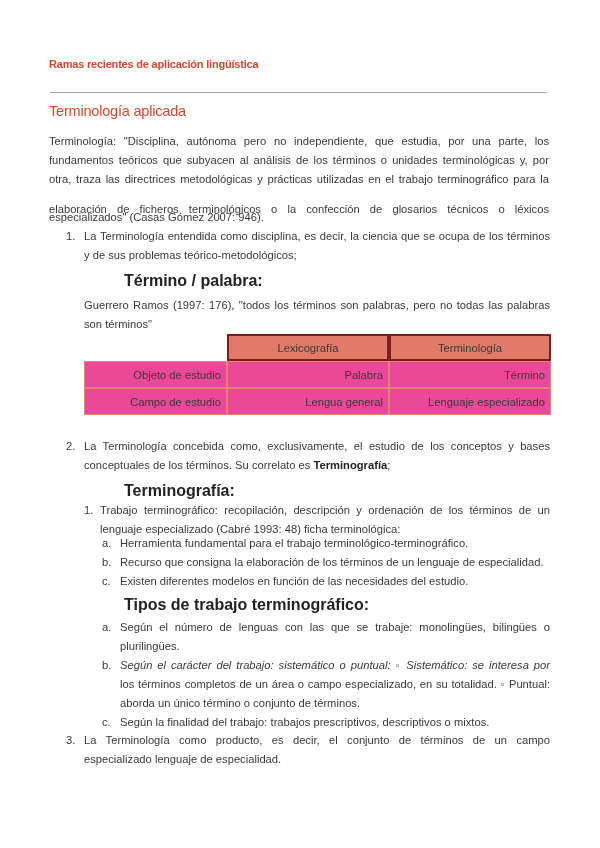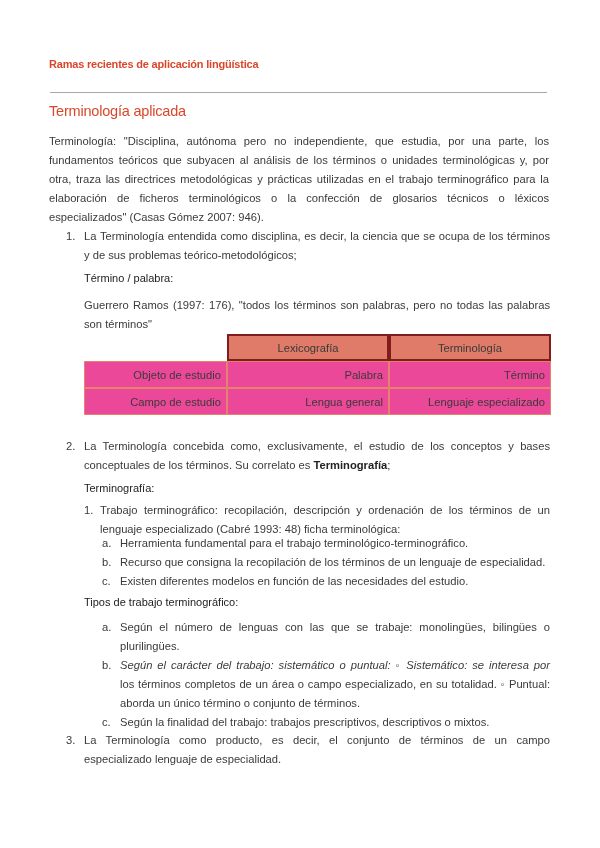--- a/index.html
+++ b/index.html
@@ -5,21 +5,21 @@
   html, body { margin: 0; padding: 0; background: #ffffff; }
   body { width: 600px; height: 848px; position: relative; overflow: hidden;
          font-family: "Liberation Sans", "DejaVu Sans", sans-serif; color: #3a3a3a; }
   .page { position: absolute; left: 0; top: 0; width: 600px; height: 848px; }
   .h-title { position: absolute; left: 49px; top: 58px; font-size: 11px; font-weight: bold;
              color: #d9472b; letter-spacing: -0.2px; }
   .rule { position: absolute; left: 50px; top: 92px; width: 497px; height: 1px; background: #a8a8a8; }
   .h-sub { position: absolute; left: 49px; top: 103px; font-size: 14.5px; font-weight: normal;
            color: #d9472b; letter-spacing: -0.2px; }
   .para { position: absolute; font-size: 11.2px; line-height: 18.6px; text-align: justify; }
-  .lbl { position: absolute; font-size: 11px; font-weight: normal; color: #222; }
+  .lbl { position: absolute; font-size: 16px; font-weight: bold; color: #222; margin-left: 40px; }
   .num { position: absolute; font-size: 11.2px; line-height: 18.6px; }
   table.cmp { position: absolute; left: 84px; top: 334px; border-collapse: separate; border-spacing: 0;
               font-size: 11.2px; }
   table.cmp td, table.cmp th { height: 27px; padding: 0 5px; font-weight: normal; text-align: left;
               color: #3a3a3a; box-sizing: border-box; }
   table.cmp th.empty { background: transparent; border: none; }
   table.cmp th.hd { background: #df7b68; text-align: center; border: 2px solid #7f1d1d; }
   table.cmp td { background: #ec4899; border: 1.5px solid #e5826e; text-align: right; }
   .c1 { width: 143px; } .c2 { width: 162px; } .c3 { width: 162px; }
   .list-letter { position: absolute; font-size: 11.2px; line-height: 18.6px; }
@@ -31,21 +31,21 @@
 <div class="page">
 
   <div class="h-title">Ramas recientes de aplicación lingüística</div>
   <div class="rule"></div>
   <div class="h-sub">Terminología aplicada</div>
 
   <div>
     <div class="para" style="left:49px;top:132px;width:500px;text-align-last:justify;">Terminología: "Disciplina, autónoma pero no independiente, que estudia, por una parte, los</div>
     <div class="para" style="left:49px;top:151px;width:500px;text-align-last:justify;">fundamentos teóricos que subyacen al análisis de los términos o unidades terminológicas y, por</div>
     <div class="para" style="left:49px;top:170px;width:500px;text-align-last:justify;">otra, traza las directrices metodológicas y prácticas utilizadas en el trabajo terminográfico para la</div>
-    <div class="para" style="left:49px;top:189px;width:500px;text-align-last:justify;">elaboración de ficheros terminológicos o la confección de glosarios técnicos o léxicos</div>
+    <div class="para" style="left:49px;top:200px;width:500px;text-align-last:justify;">elaboración de ficheros terminológicos o la confección de glosarios técnicos o léxicos</div>
     <div class="para" style="left:49px;top:208px;width:500px;">especializados" (Casas Gómez 2007: 946).</div>
   </div>
 
   <div>
     <div class="num" style="left:66px;top:227px;">1.</div>
     <div class="para" style="left:84px;top:227px;width:466px;text-align-last:justify;">La Terminología entendida como disciplina, es decir, la ciencia que se ocupa de los términos</div>
     <div class="para" style="left:84px;top:246px;width:466px;">y de sus problemas teórico-metodológicos;</div>
     <div class="lbl" style="left:84px;top:272px;">Término / palabra:</div>
     <div class="para" style="left:84px;top:296px;width:466px;text-align-last:justify;">Guerrero Ramos (1997: 176), "todos los términos son palabras, pero no todas las palabras</div>
     <div class="para" style="left:84px;top:315px;width:466px;">son términos"</div>
@@ -77,21 +77,21 @@
     <div class="para" style="left:84px;top:456px;width:466px;"><span>conceptuales de los términos. Su correlato es </span><b class="kw">Terminografía</b><span>;</span></div>
     <div class="lbl" style="left:84px;top:482px;">Terminografía:</div>
 
     <div class="num" style="left:84px;top:501px;">1.</div>
     <div class="para" style="left:100px;top:501px;width:450px;text-align-last:justify;">Trabajo terminográfico: recopilación, descripción y ordenación de los términos de un</div>
     <div class="para" style="left:100px;top:520px;width:450px;">lenguaje especializado (Cabré 1993: 48) ficha terminológica:</div>
 
     <div class="list-letter" style="left:102px;top:534px;">a.</div>
     <div class="para" style="left:120px;top:534px;width:440px;">Herramienta fundamental para el trabajo terminológico-terminográfico.</div>
     <div class="list-letter" style="left:102px;top:553px;">b.</div>
-    <div class="para" style="left:120px;top:553px;width:440px;white-space:nowrap;">Recurso que consigna la recopilación de los términos de un lenguaje de especialidad.</div>
+    <div class="para" style="left:120px;top:553px;width:440px;white-space:nowrap;">Recurso que consigna la elaboración de los términos de un lenguaje de especialidad.</div>
     <div class="list-letter" style="left:102px;top:572px;">c.</div>
     <div class="para" style="left:120px;top:572px;width:440px;">Existen diferentes modelos en función de las necesidades del estudio.</div>
 
     <div class="lbl" style="left:84px;top:596px;">Tipos de trabajo terminográfico:</div>
 
     <div class="list-letter" style="left:102px;top:618px;">a.</div>
     <div class="para" style="left:120px;top:618px;width:430px;text-align-last:justify;">Según el número de lenguas con las que se trabaje: monolingües, bilingües o</div>
     <div class="para" style="left:120px;top:637px;width:430px;">plurilingües.</div>
 
     <div class="list-letter" style="left:102px;top:656px;">b.</div>

